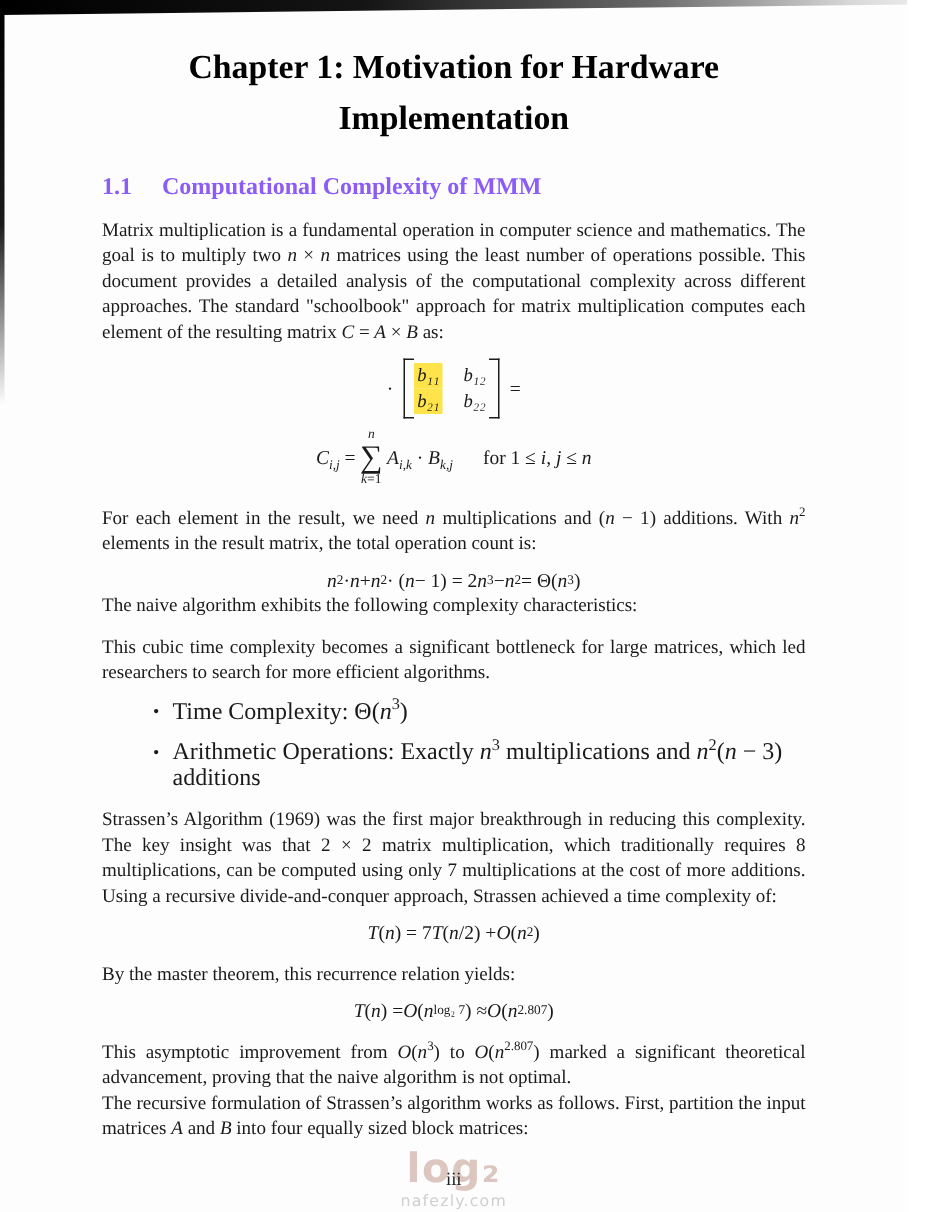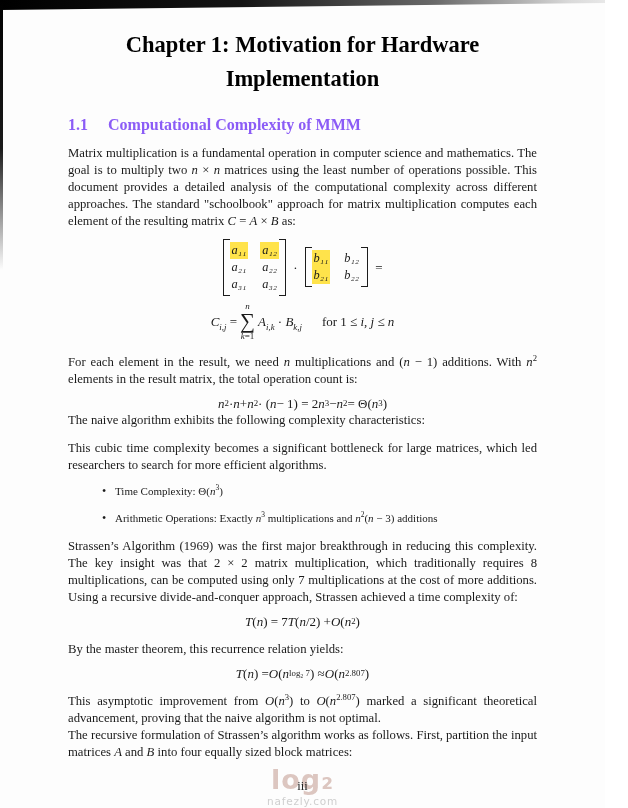--- a/index.html
+++ b/index.html
@@ -48,21 +48,21 @@
   
   .sum-line{margin-top:5px;min-height:42px;}
   .sigma-stack{display:inline-flex;flex-direction:column;align-items:center;margin:0 3px;}
   .sig-top{font-size:9px;line-height:9px;}
   .sig-glyph{font-size:21px;line-height:20px;}
   .sig-bot{font-size:9px;line-height:10px;}
   .cond{margin-left:20px;}
   
   ul.bullets{margin:9px 0 0 0;padding:0 0 0 34px;list-style:none;}
   ul.bullets li{
-    position:relative;font-size:11px;line-height:17px;margin:0 0 10px 0;padding-left:13px;
+    position:relative;font-size:16px;line-height:17px;margin:0 0 10px 0;padding-left:13px;
   }
   ul.bullets li::before{content:"\2022";position:absolute;left:0;top:0;font-size:12px;}
   
   .footer{position:absolute;left:0;right:0;bottom:0;height:56px;z-index:2;}
   .watermark-logo{
     position:absolute;bottom:13px;width:100%;text-align:center;
     font-family:"DejaVu Sans",sans-serif;font-weight:bold;
     font-size:27px;color:var(--wm-logo,#dcc6c0);letter-spacing:1px;
   }
   .page-number{
@@ -83,28 +83,20 @@
   <div class="scan-left"></div>
 
   <div class="content">
     <h1 class="chapter-title"><span>Chapter 1: Motivation for Hardware</span><br><span>Implementation</span></h1>
 
     <h2 class="section-heading"><span class="sec-num">1.1</span><span>Computational Complexity of MMM</span></h2>
 
     <p class="para"><span>Matrix multiplication is a fundamental operation in computer science and mathematics. The goal is to multiply two </span><span style="font-style: italic;">n</span><span> × </span><span style="font-style: italic;">n</span><span> matrices using the least number of operations possible. This document provides a detailed analysis of the computational complexity across different approaches. The standard "schoolbook" approach for matrix multiplication computes each element of the resulting matrix </span><span style="font-style: italic;">C</span><span> = </span><span style="font-style: italic;">A</span><span> × </span><span style="font-style: italic;">B</span><span> as:</span></p>
 
     <div class="display-math matrix-line">
-      <span class="matrix" style="grid-template-columns: repeat(2, auto);">
-          <span class="m-cell hl">a₁₁</span>
-          <span class="m-cell hl">a₁₂</span>
-          <span class="m-cell">a₂₁</span>
-          <span class="m-cell">a₂₂</span>
-          <span class="m-cell">a₃₁</span>
-          <span class="m-cell">a₃₂</span>
-        </span>
       <span class="op">·</span>
       <span class="matrix" style="grid-template-columns: repeat(2, auto);">
           <span class="m-cell hl">b₁₁</span>
           <span class="m-cell">b₁₂</span>
           <span class="m-cell hl">b₂₁</span>
           <span class="m-cell">b₂₂</span>
         </span>
       <span class="op">=</span>
     </div>
 

